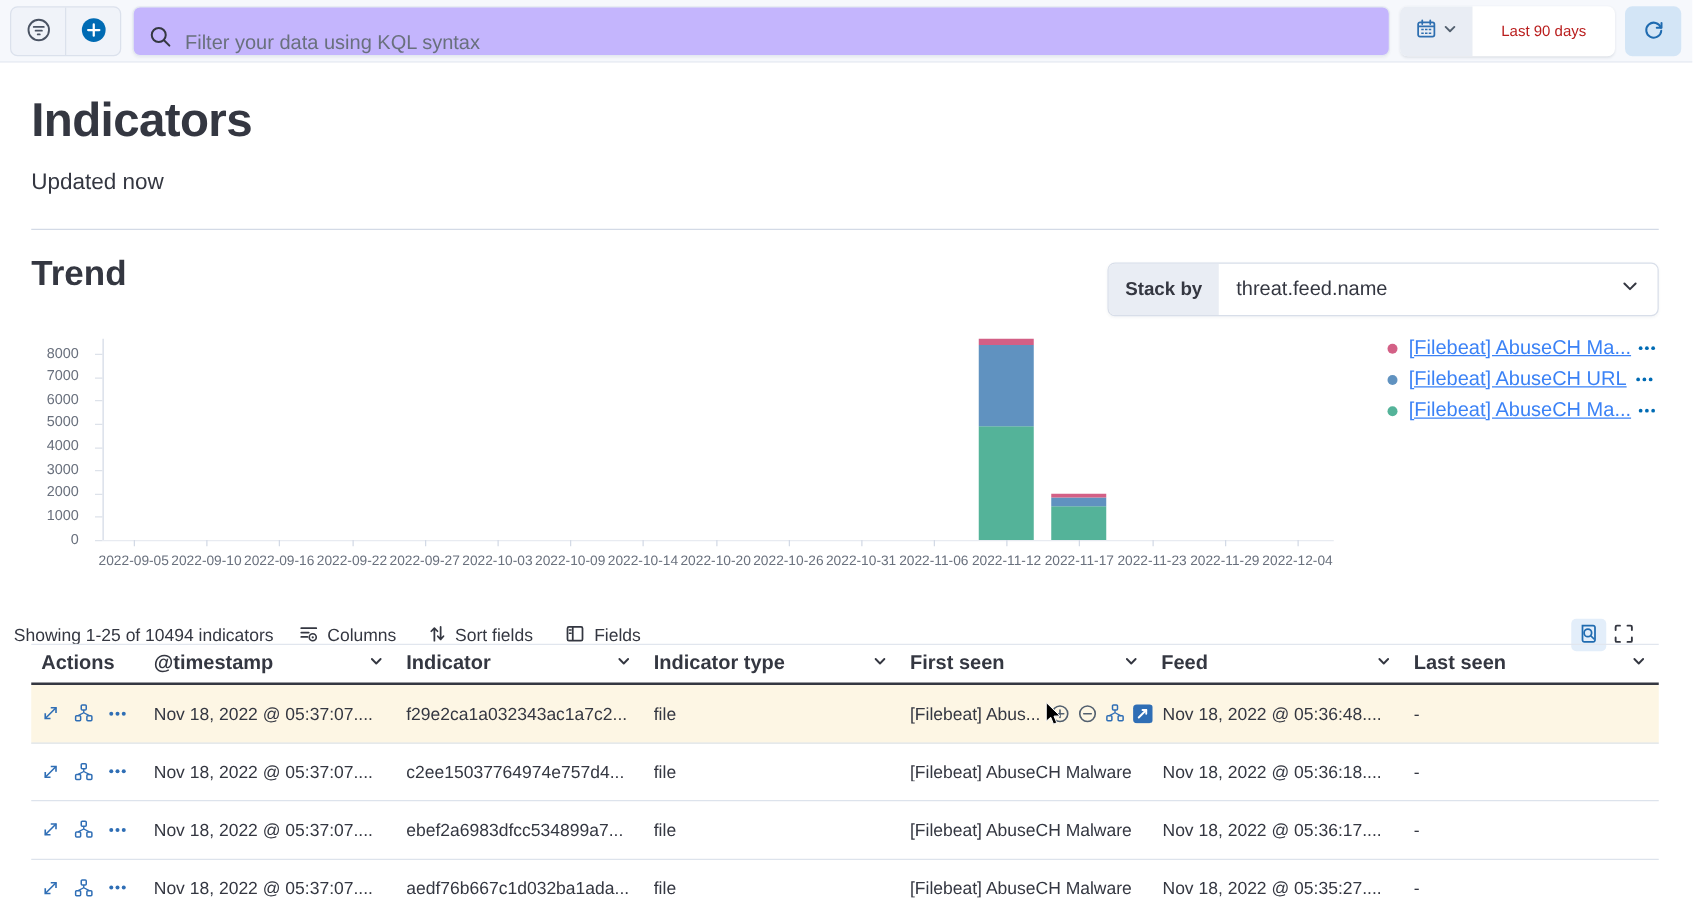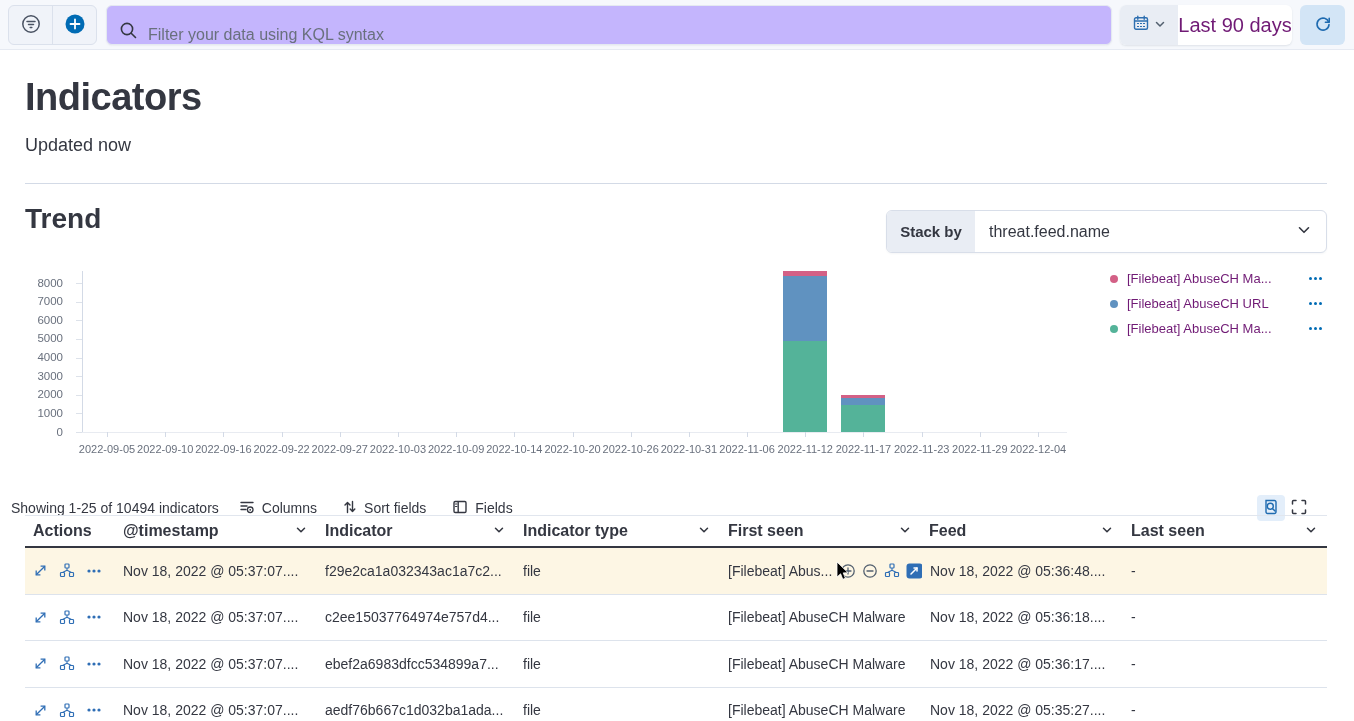--- a/index.html
+++ b/index.html
@@ -21,21 +21,21 @@
     box-shadow:0 1px 2px rgba(60,70,90,.06); display:flex; align-items:flex-end; padding:0 12px; }
   .searchbox input { border:none; outline:none; flex:1; font-size:16px;
     font-family:"Liberation Sans",sans-serif; color:#343741; margin-left:10px; background:transparent; }
   .searchbox input::placeholder { color:#69707d; }
   .datepicker { position:absolute; left:1120px; top:5px; width:172px; height:40px;
     background:#fff; border-radius:6px; box-shadow:0 1px 2px rgba(60,70,90,.12);
     display:flex; overflow:hidden; cursor:pointer; }
   .dp-left { width:58px; background:#e9edf4; display:flex; align-items:center;
     justify-content:center; gap:5px; }
   .dp-val { flex:1; display:flex; align-items:center; justify-content:center;
-    font-size:20px; color:#701a75; }
+    font-size:12px; color:#b91c1c; }
   .refresh-btn { position:absolute; left:1300px; top:5px; width:45px; height:40px;
     background:#d3e5f6; border:none; border-radius:6px; display:flex;
     align-items:center; justify-content:center; cursor:pointer; }
 
   
   .page-title { position:absolute; left:25px; top:76px; font-size:38px; font-weight:700;
     letter-spacing:-0.5px; color:#343741; }
   .updated { position:absolute; left:25px; top:135px; font-size:18px; color:#343741; }
   .hdivider { position:absolute; left:25px; top:183px; width:1302px; height:1px; background:#d3dae6; }
   .trend-title { position:absolute; left:25px; top:203px; font-size:28px; font-weight:700; }
@@ -59,21 +59,21 @@
   .baseline { position:absolute; height:1px; background:#e8ebf1; }
   .xtick-mark { position:absolute; width:1px; height:5px; background:#d3dae6; }
   .xtick-label { position:absolute; width:80px; text-align:center; font-size:11px;
     color:#69707d; white-space:nowrap; }
   .bar-seg { position:absolute; }
 
   
   #legend { position:absolute; left:1110px; top:266px; width:212px; }
   .legend-row { display:flex; align-items:center; height:25px; }
   .legend-dot { width:8px; height:8px; border-radius:50%; margin-right:9px; flex:none; }
-  .legend-label { font-size:13px; color:#701a75; flex:1; white-space:nowrap; }
+  .legend-label { font-size:16px; color:#3b82f6; flex:1; white-space:nowrap;text-decoration:underline; }
   .legend-ooo { display:flex; gap:2px; cursor:pointer; padding-left:6px; }
   .legend-ooo i { width:3px; height:3px; border-radius:50%; background:#006bb4; display:block; }
 
   
   .gridbar { position:absolute; left:11px; top:483px; width:1302px; height:26px;
     display:flex; align-items:center;margin-top:12px; }
   .showing { font-size:14px; color:#343741; margin-right:20px; }
   .tb-btn { display:flex; align-items:center; gap:7px; font-size:14px; color:#343741;
     background:none; border:none; font-family:"Liberation Sans",sans-serif;
     cursor:pointer; margin-right:26px; }

